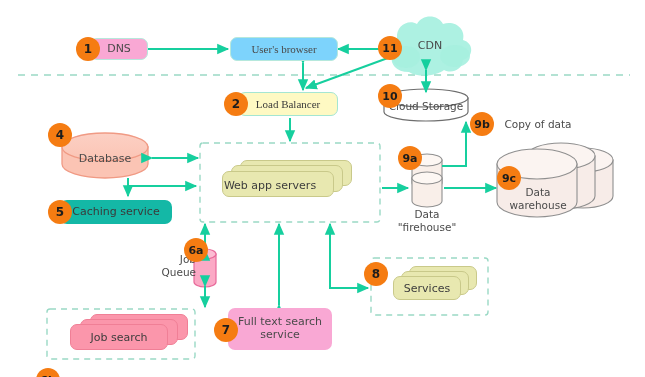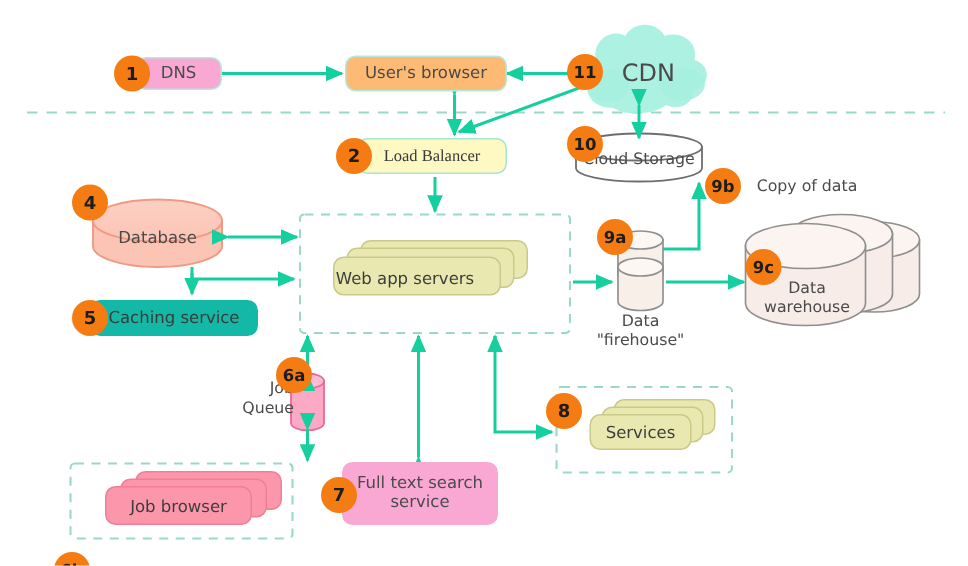--- a/index.html
+++ b/index.html
@@ -9,21 +9,21 @@
     color:#3c3c3c;
   }
   #stage{position:relative;width:645px;height:377px;background:#fff;}
   #svg-layer{position:absolute;left:0;top:0;width:645px;height:377px;}
 
   .node{position:absolute;box-sizing:border-box;display:flex;align-items:center;justify-content:center;text-align:center;}
   .node .lbl{position:relative;z-index:3;line-height:1.15;}
 
   
   .rbox{border-radius:7px;}
-  .browser{background:#fdba74;border:1.4px solid #b6e8dc;font-size:11px;color:#4a4a4a;}
+  .browser{background:#7dd3fc;border:1.4px solid #b6e8dc;font-size:11px;color:#4a4a4a;font-family:Liberation Serif, serif;}
   .lb{background:#fef9c3;border:1.2px solid #a4e6d2;font-size:11px;color:#3a3a3a;font-family:Liberation Serif, serif;}
   .cache{background:#14b8a6;font-size:11px;color:#3a3a3a;}
   .fts{background:#f9a8d4;font-size:11px;color:#4a4a4a;}
   .dns{background:#f9a8d4;border:1.4px solid #b6e8dc;font-size:11px;color:#4a4a4a;}
 
   
   .stack{position:absolute;}
   .card{position:absolute;border-radius:7px;box-sizing:border-box;}
   .card.olive{background:#e8e8b0;border:1.3px solid #c9c98a;}
   .card.pink{background:#fb96ab;border:1.3px solid #f07f96;}
@@ -143,21 +143,21 @@
 
   <div class="node rbox dns" style="left:90px;top:38px;width:58px;height:22px;">
     <span class="lbl">DNS</span>
   </div>
   <div class="badge b1" style="left:76px;top:37px;">1</div>
 
   <div class="node rbox browser" style="left:230px;top:37px;width:108px;height:24px;">
     <span class="lbl">User's browser</span>
   </div>
 
-  <div class="ftext" style="left:410px;top:39px;width:40px;font-size:16px;text-align:right;">CDN</div>
+  <div class="ftext" style="left:410px;top:39px;width:40px;font-size:11px;">CDN</div>
   <div class="badge b2" style="left:378px;top:36px;">11</div>
 
   <div class="node rbox lb" style="left:238px;top:92px;width:100px;height:24px;">
     <span class="lbl">Load Balancer</span>
   </div>
   <div class="badge b1" style="left:224px;top:92px;">2</div>
 
   <div class="ftext" style="left:386px;top:100px;width:80px;">Cloud Storage</div>
   <div class="badge b2" style="left:378px;top:84px;">10</div>
 
@@ -194,21 +194,21 @@
   <div class="ftext" style="left:152px;top:253px;width:44px;text-align:right;">
     <div>Job</div>
     <div>Queue</div>
   </div>
   <div class="badge b2" style="left:184px;top:238px;">6a</div>
 
   <div class="stack" style="left:70px;top:314px;width:120px;height:40px;">
     <div class="card pink" style="left:20px;top:0px;width:98px;height:26px;"></div>
     <div class="card pink" style="left:10px;top:5px;width:98px;height:26px;"></div>
     <div class="card pink" style="left:0px;top:10px;width:98px;height:26px;"></div>
-    <div class="stacklbl" style="left:0px;top:17px;width:98px;">Job browser</div>
+    <div class="stacklbl" style="left:0px;top:17px;width:98px;">Job search</div>
   </div>
   <div class="badge b2" style="left:36px;top:320px;margin-top:48px;">6b</div>
 
   <div class="node rbox fts" style="left:228px;top:308px;width:104px;height:42px;flex-direction:column;">
     <span class="lbl">Full text search</span>
     <span class="lbl">service</span>
   </div>
   <div class="badge b1" style="left:214px;top:318px;">7</div>
 
   <div class="stack" style="left:393px;top:266px;width:90px;height:38px;">

